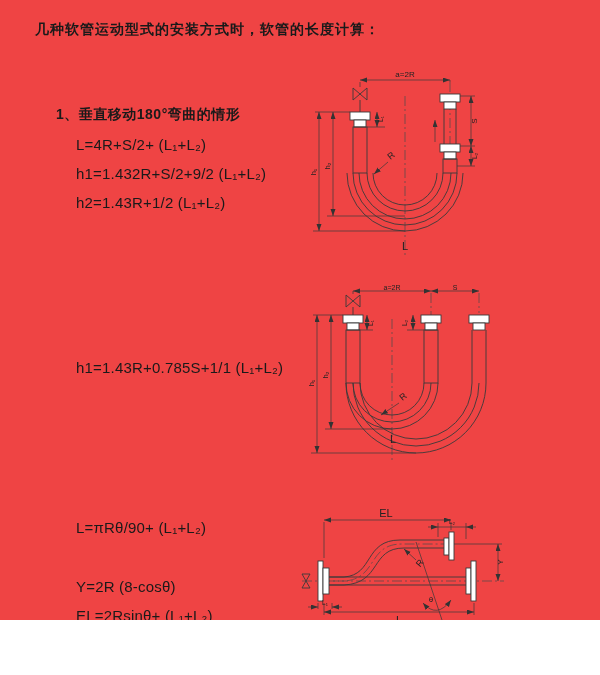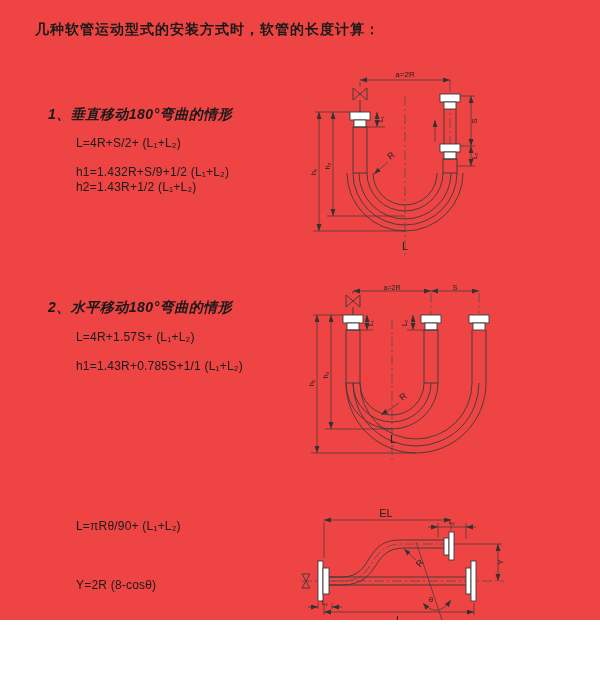--- a/index.html
+++ b/index.html
@@ -1,45 +1,44 @@
 <!DOCTYPE html>
 <html><head>
 <meta charset="utf-8">
 <style>
   html,body{margin:0;padding:0;background:#ffffff;}
   .page{position:relative;width:600px;height:620px;background:#ef4444;overflow:hidden;
         font-family:"Liberation Sans","DejaVu Sans",sans-serif;color:#1a1a1a;text-align:right;}
   .title{position:absolute;left:35px;top:21px;font-size:14px;font-weight:bold;letter-spacing:1px;}
-  .h{position:absolute;left:48px;font-size:14px;font-weight:bold;letter-spacing:0.5px;font-style:italic;}
-  .f{position:absolute;left:76px;font-size:12px;letter-spacing:0.2px;}
+  .h{position:absolute;left:56px;font-size:14px;font-weight:bold;letter-spacing:0.5px;}
+  .f{position:absolute;left:76px;font-size:15px;letter-spacing:0.2px;}
   .diag{position:absolute;}
   svg text{font-family:"Liberation Sans","DejaVu Sans",sans-serif;fill:#222;}
   .dln{stroke:#3a3a3a;stroke-width:0.9;fill:none;}
   .dim{stroke:#3a3a3a;stroke-width:0.7;fill:none;}
   .cl{stroke:#4a4a4a;stroke-width:0.7;fill:none;stroke-dasharray:10 3 2 3;}
   .plate{stroke:#3a3a3a;stroke-width:0.9;fill:#ffffff;}
 </style>
 </head>
 <body>
 
 <div class="page">
 
   <div class="title">几种软管运动型式的安装方式时，软管的长度计算：</div>
 
   <div class="h" style="top:106px">1、垂直移动180°弯曲的情形</div>
   <div class="f" style="top:136px">L=4R+S/2+ (L₁+L₂)</div>
-  <div class="f" style="top:165px">h1=1.432R+S/9+1/2 (L₁+L₂)</div>
-  <div class="f" style="top:180px">h2=1.43R+1/2 (L₁+L₂)</div>
-
-  <div class="h" style="top:299px">2、水平移动180°弯曲的情形</div>
-  <div class="f" style="top:330px">L=4R+1.57S+ (L₁+L₂)</div>
+  <div class="f" style="top:165px">h1=1.432R+S/2+9/2 (L₁+L₂)</div>
+  <div class="f" style="top:194px">h2=1.43R+1/2 (L₁+L₂)</div>
+
   <div class="f" style="top:359px">h1=1.43R+0.785S+1/1 (L₁+L₂)</div>
 
   <div class="f" style="top:519px">L=πRθ/90+ (L₁+L₂)</div>
   <div class="f" style="top:578px">Y=2R (8-cosθ)</div>
+  <div class="f" style="top:607px">EL=2Rsinθ+ (L₁+L₂)</div>
 
   <svg class="diag" style="left:305px;top:68px" width="290" height="195" viewBox="0 0 290 195">
     <defs>
       <pattern id="hp1" width="3.5" height="3.5" patternUnits="userSpaceOnUse">
         <path d="M0,0 L3.5,3.5 M3.5,0 L0,3.5" stroke="#555" stroke-width="0.6"></path>
       </pattern>
       <marker id="a1e" markerWidth="8" markerHeight="6" refX="7" refY="2.5" orient="auto" markerUnits="userSpaceOnUse">
         <path d="M0,0 L7,2.5 L0,5 Z" fill="#333"></path>
       </marker>
       <marker id="a1s" markerWidth="8" markerHeight="6" refX="7" refY="2.5" orient="auto-start-reverse" markerUnits="userSpaceOnUse">

